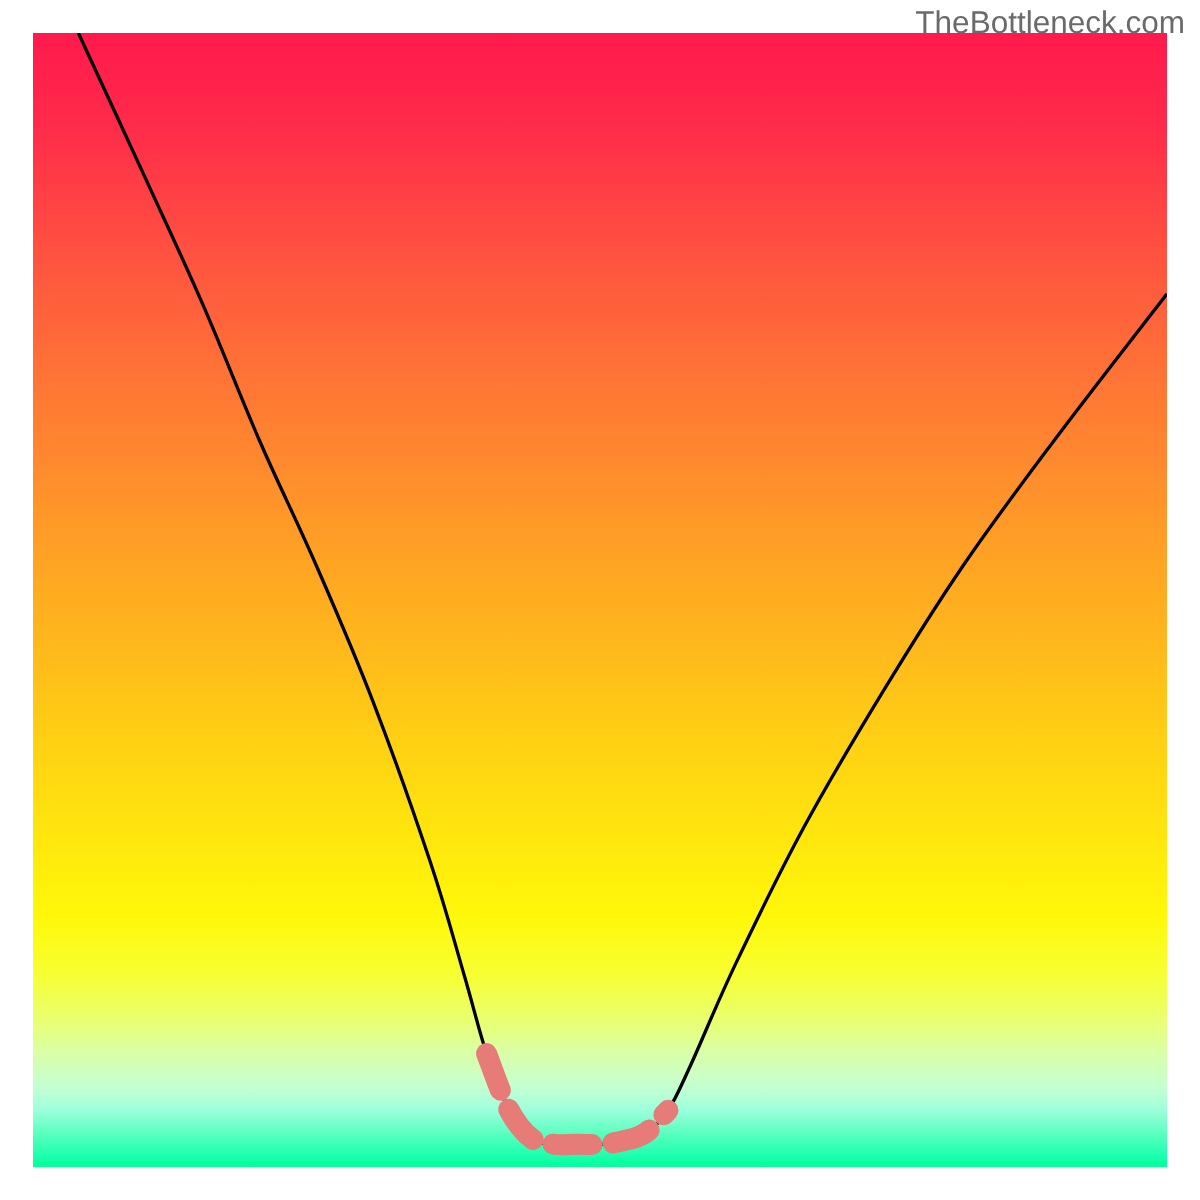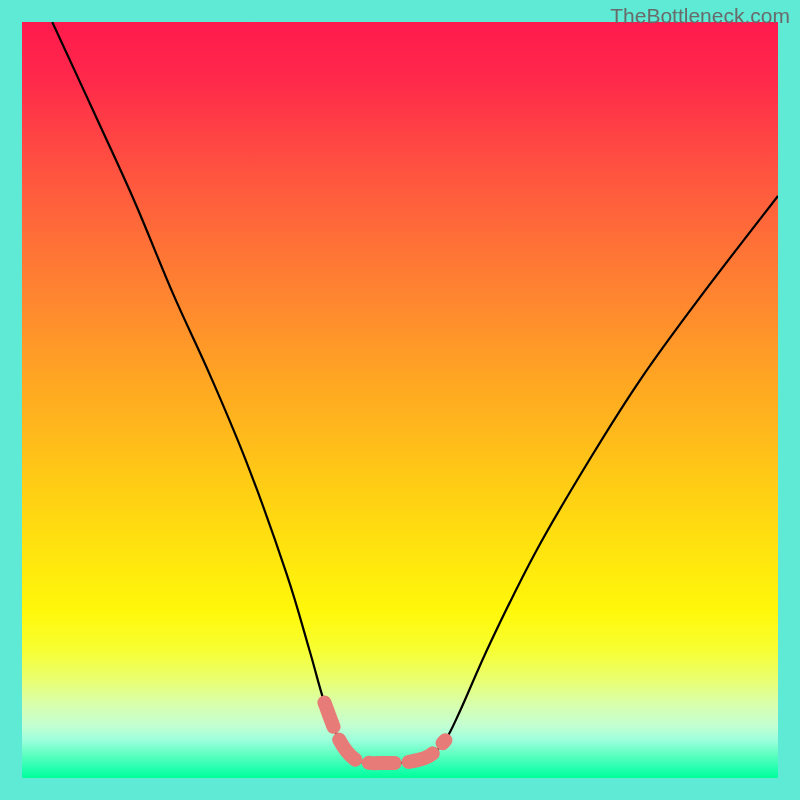--- a/index.html
+++ b/index.html
@@ -1,20 +1,20 @@
 <!DOCTYPE html>
 <html><head>
 <meta charset="utf-8">
 <style>
   * { margin: 0; padding: 0; box-sizing: border-box; }
   html, body { width: 800px; height: 800px; overflow: hidden; background: #000; }
   .frame {
     width: 800px;
     height: 800px;
-    background: #5eead4;
+    background: #ffffff;
     position: relative;
     text-decoration: underline;
   }
   .plot {
     position: absolute;
     left: 22px;
     top: 22px;
     width: 756px;
     height: 756px;
     background: linear-gradient(to bottom,

